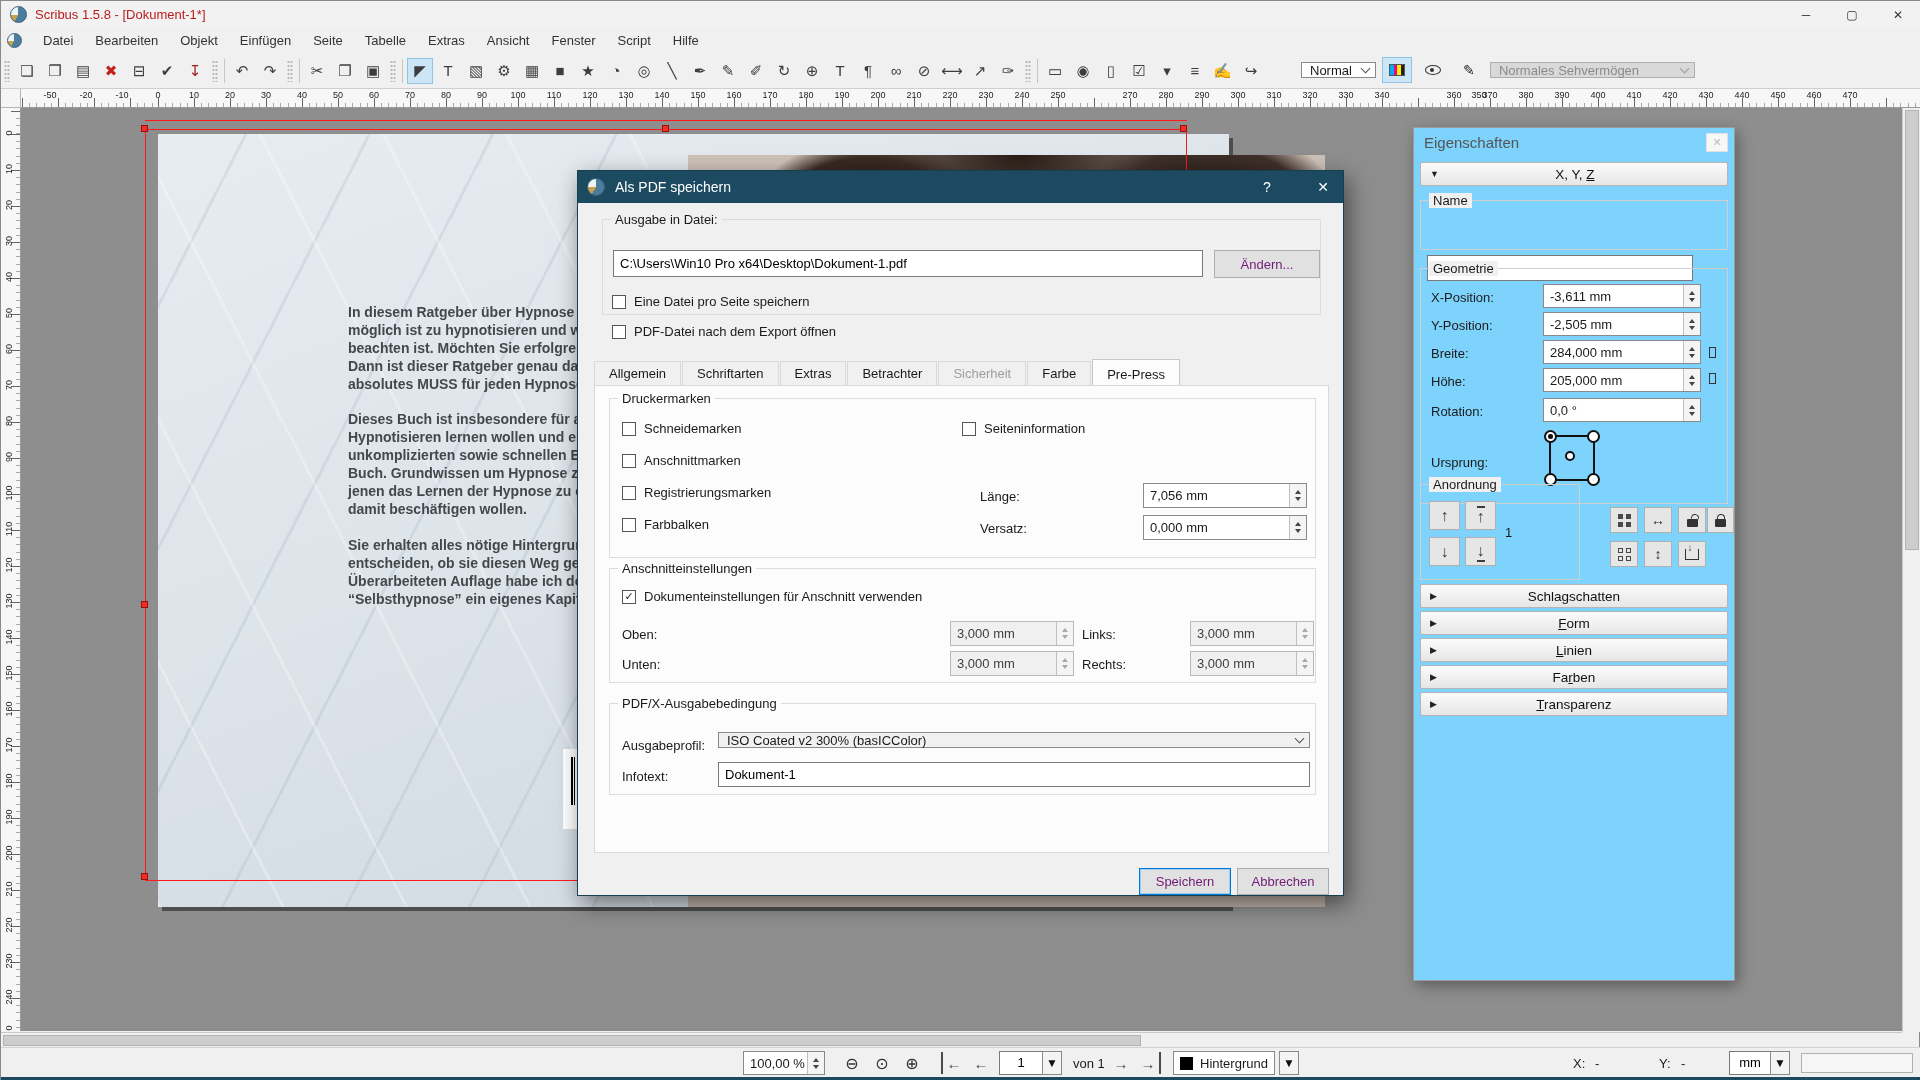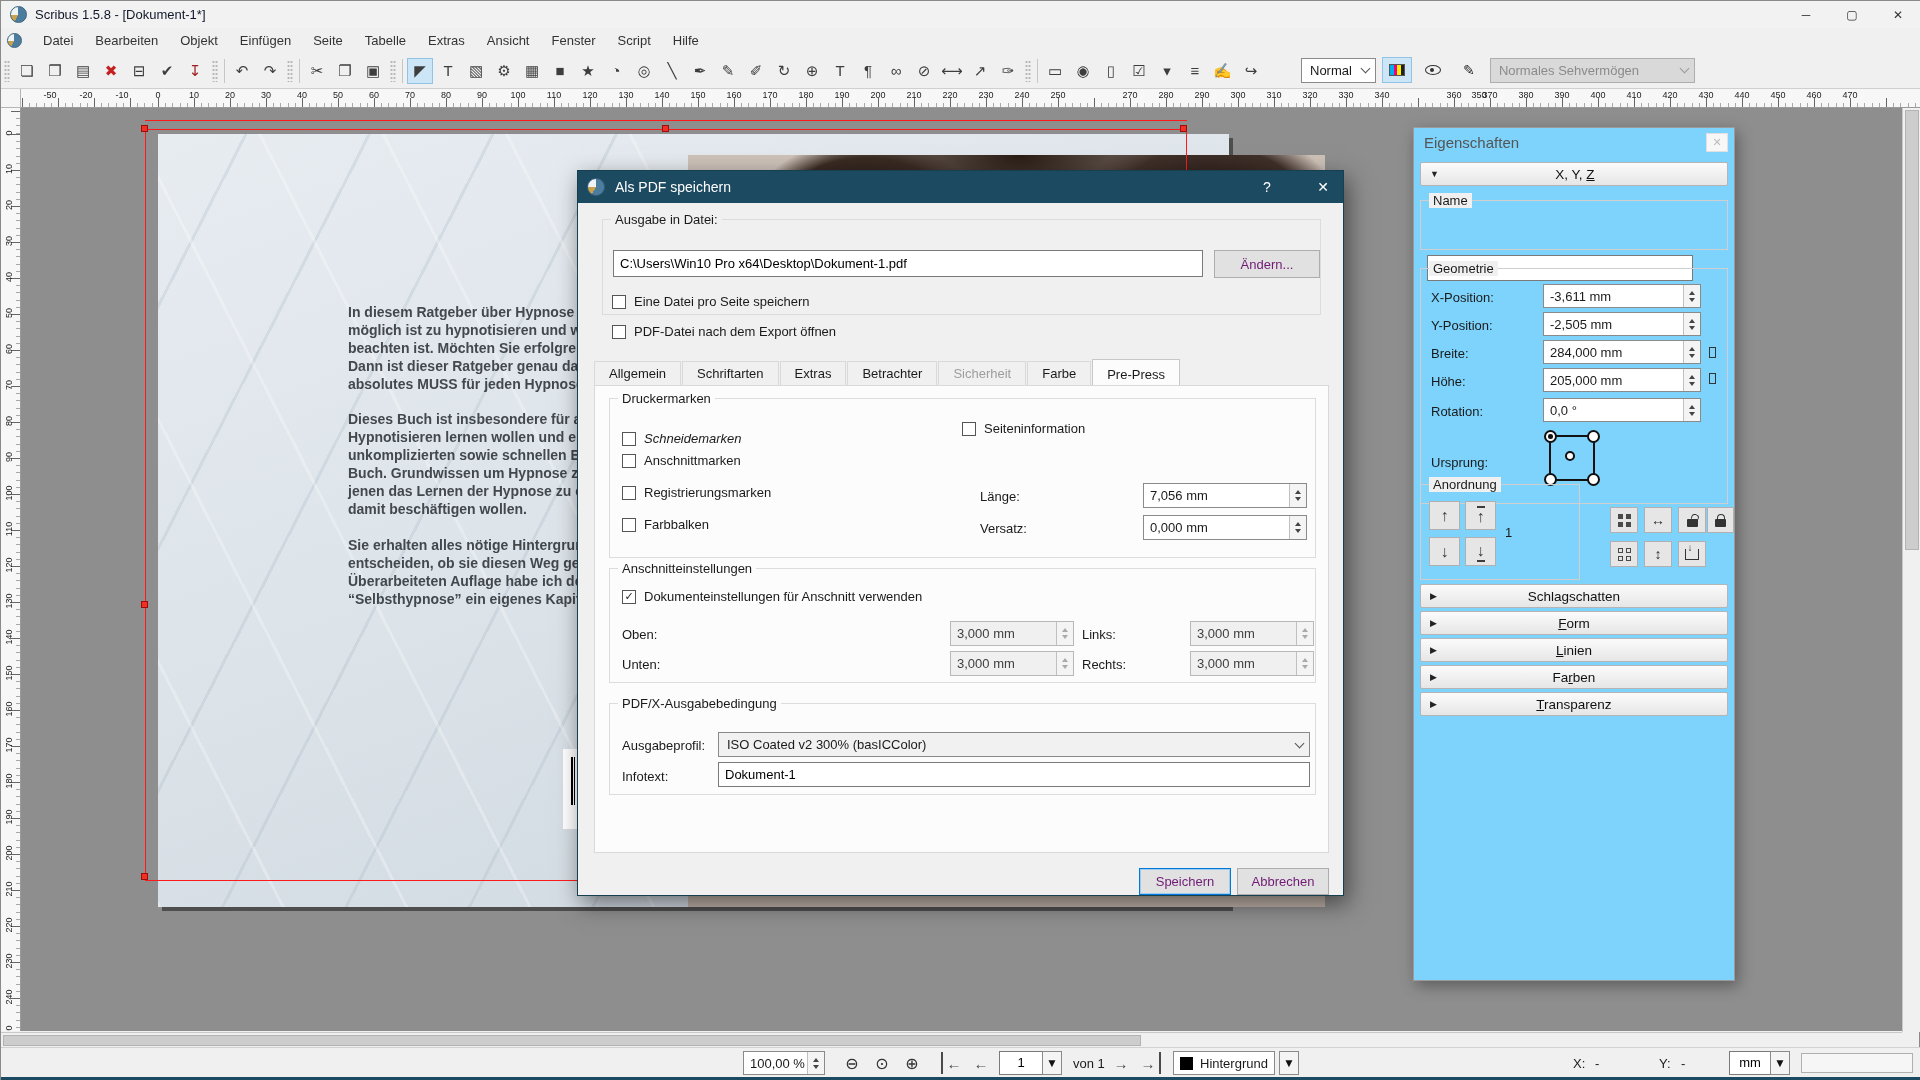--- a/index.html
+++ b/index.html
@@ -5,36 +5,36 @@
   * { margin:0; padding:0; box-sizing:border-box; }
   html,body { width:1920px; height:1080px; overflow:hidden; background:#8e8e8e;
               font-family:"Liberation Sans", sans-serif; font-size:13px; color:#1a1a1a; }
   #app { position:absolute; inset:0; width:1920px; height:1080px; border:1px solid #8a8a8a; background:#f0f0f0; }
 
   
   #titlebar { position:absolute; left:0; top:0; width:1920px; height:27px; background:#f2f2f2; display:flex; align-items:center; }
   .logo { width:17px; height:17px; border-radius:50%; margin:0 8px 0 9px;
           background:conic-gradient(from 210deg, #c9a24b 0 60deg, #eef3f6 60deg 150deg, #4d7d9e 150deg 360deg);
           border:1px solid #3a627e; flex:0 0 auto; }
-  #window-title { color:#0f172a; font-size:13px; }
+  #window-title { color:#b91c1c; font-size:13px; }
   #win-controls { position:absolute; right:0; top:0; height:27px; display:flex; }
   .win-btn { width:46px; height:27px; display:flex; align-items:center; justify-content:center; color:#333; font-size:12px; }
 
   #menubar { position:absolute; left:0; top:27px; width:1920px; height:25px; background:#f0f0f0; display:flex; align-items:center; }
   .menu-logo { width:15px; height:15px; margin:0 10px 0 6px; }
   .menu-item { padding:3px 11px; color:#333; }
 
   #toolbar { position:absolute; left:0; top:52px; width:1920px; height:36px; background:#f0f0f0; border-bottom:1px solid #cfcfcf; display:flex; align-items:center; }
   .tb-handle { width:6px; height:22px; margin:0 3px; background-image:radial-gradient(circle, #b5b5b5 1px, transparent 1.2px); background-size:3px 4px; }
   .tb-sep { width:1px; height:24px; background:#c6c6c6; margin:0 3px; }
   .tb-btn { width:26px; height:26px; margin:0 1px; display:flex; align-items:center; justify-content:center;
             font-size:15px; color:#3d3d3d; border:1px solid transparent; }
   .tb-btn.active { background:#cde6f7; border-color:#90c3e6; }
   #toolbar-right { position:absolute; left:1300px; top:4px; display:flex; align-items:center; gap:6px; }
-  .combo { height:25px; border:1px solid #8a8a8a; background:#fff; display:inline-flex; align-items:center; padding:0 4px 0 8px; }
+  .combo { height:16px; border:1px solid #8a8a8a; background:#fff; display:inline-flex; align-items:center; padding:0 4px 0 8px; }
   .combo .chev { width:7px; height:7px; border-right:1.6px solid #555; border-bottom:1.6px solid #555; transform:rotate(45deg); margin:-3px 2px 0 10px; }
   .combo.disabled { background:#d9d9d9; color:#8b8b8b; border-color:#aeaeae; }
   .combo.disabled .chev { border-color:#9a9a9a; }
   .sq-btn { width:30px; height:26px; border:1px solid transparent; display:flex; align-items:center; justify-content:center; }
   .sq-btn.active { background:#cde6f7; border-color:#90c3e6; }
   .cmyk { width:16px; height:12px; background:linear-gradient(90deg,#00aeef 0 25%,#ec008c 25% 50%,#fff200 50% 75%,#231f20 75%); border:1px solid #555; }
   .eye { width:16px; height:10px; border:1.7px solid #333; border-radius:50%; position:relative; }
   .eye::after { content:""; position:absolute; left:4px; top:1.5px; width:4px; height:4px; border-radius:50%; background:#333; }
 
   
@@ -402,21 +402,21 @@
         <span class="tab">Extras</span>
         <span class="tab">Betrachter</span>
         <span class="tab disabled">Sicherheit</span>
         <span class="tab">Farbe</span>
         <span class="tab active">Pre-Press</span>
       </div>
     <div id="tabpage">
 
       <div class="group on-white" style="left:14px;top:12px;width:707px;height:160px;">
         <span class="legend">Druckermarken</span>
-        <div class="cb-row" style="left:12px;top:32px;font-style:italic;">
+        <div class="cb-row" style="left:12px;top:22px;">
           <span class="cb"></span>
           <span>Schneidemarken</span>
         </div>
         <div class="cb-row" style="left:12px;top:54px;">
           <span class="cb"></span>
           <span>Anschnittmarken</span>
         </div>
         <div class="cb-row" style="left:12px;top:86px;">
           <span class="cb"></span>
           <span>Registrierungsmarken</span>

